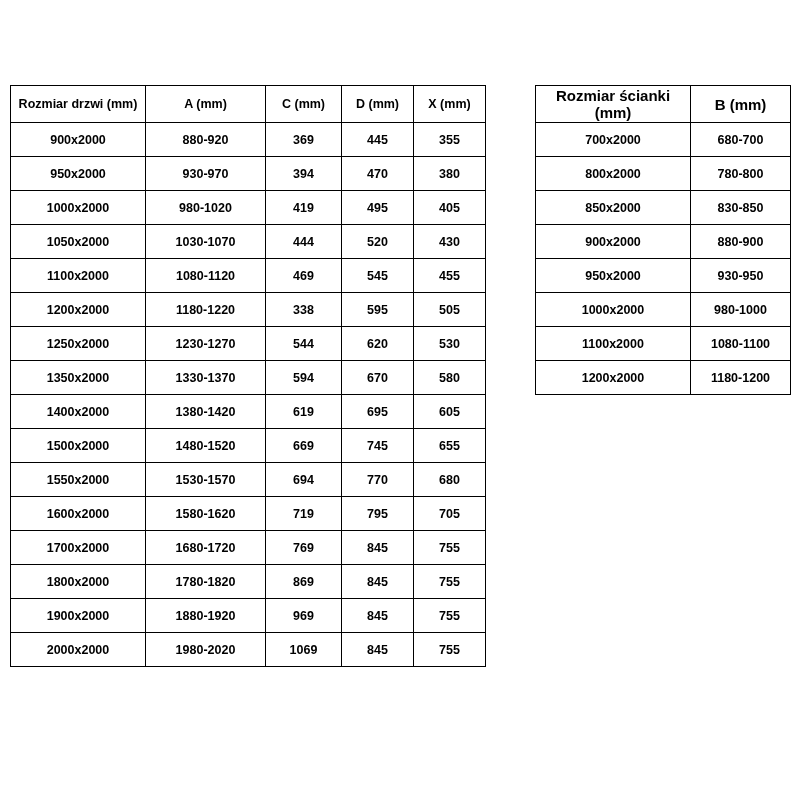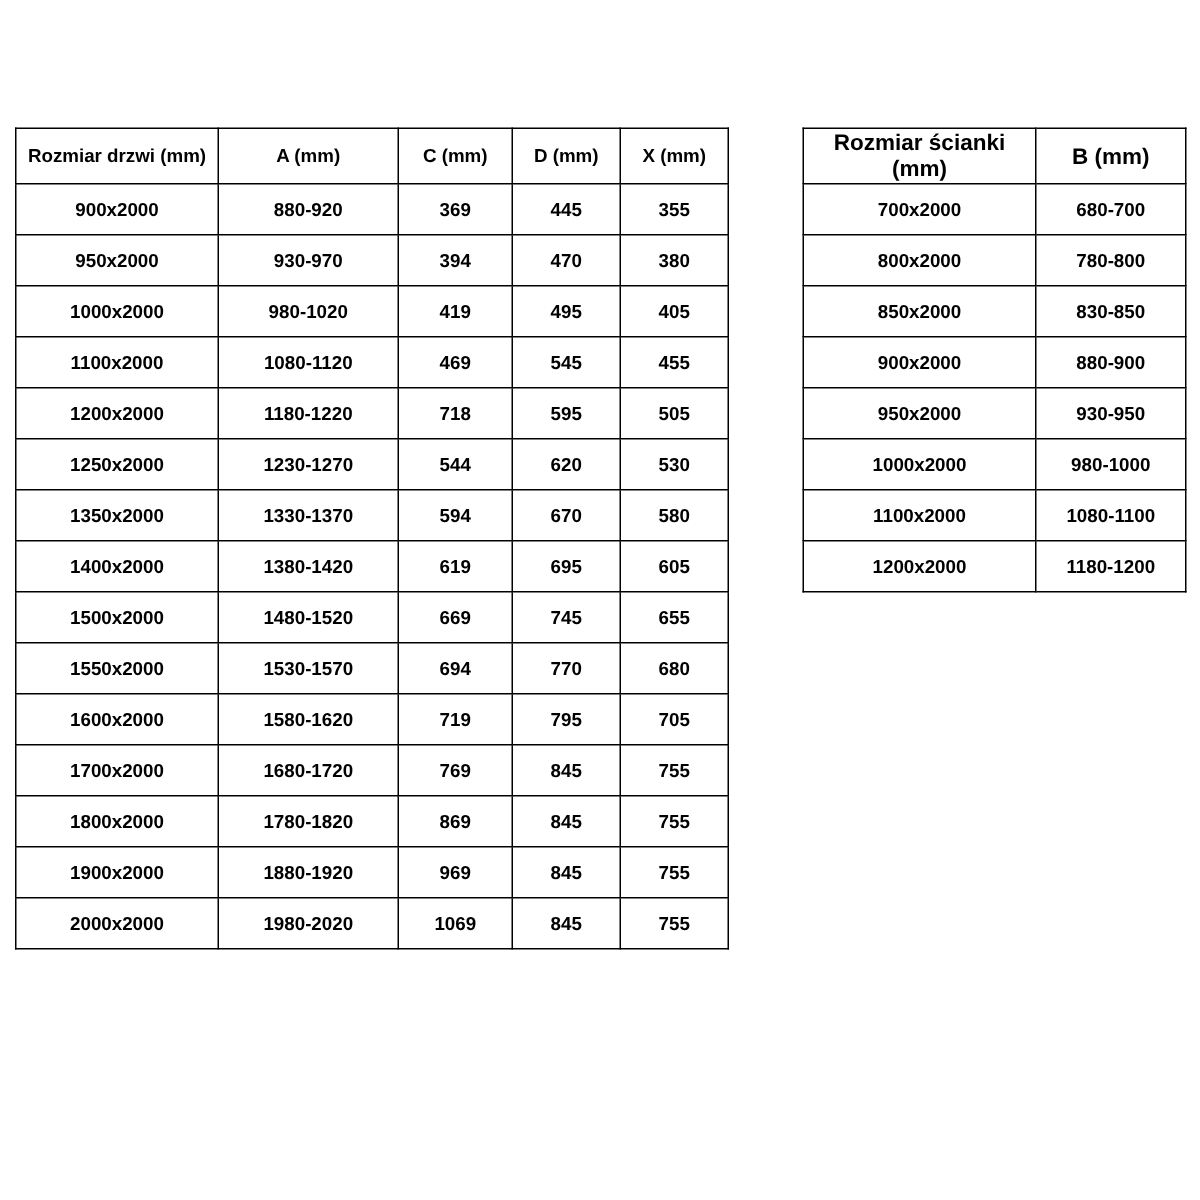--- a/index.html
+++ b/index.html
@@ -110,30 +110,37 @@
           <td>380</td>
         </tr>
       <tr>
           <td>1000x2000</td>
           <td>980-1020</td>
           <td>419</td>
           <td>495</td>
           <td>405</td>
         </tr>
       <tr>
+          <td>1050x2000</td>
+          <td>1030-1070</td>
+          <td>444</td>
+          <td>520</td>
+          <td>430</td>
+        </tr>
+      <tr>
           <td>1100x2000</td>
           <td>1080-1120</td>
           <td>469</td>
           <td>545</td>
           <td>455</td>
         </tr>
       <tr>
           <td>1200x2000</td>
           <td>1180-1220</td>
-          <td>718</td>
+          <td>338</td>
           <td>595</td>
           <td>505</td>
         </tr>
       <tr>
           <td>1250x2000</td>
           <td>1230-1270</td>
           <td>544</td>
           <td>620</td>
           <td>530</td>
         </tr>

